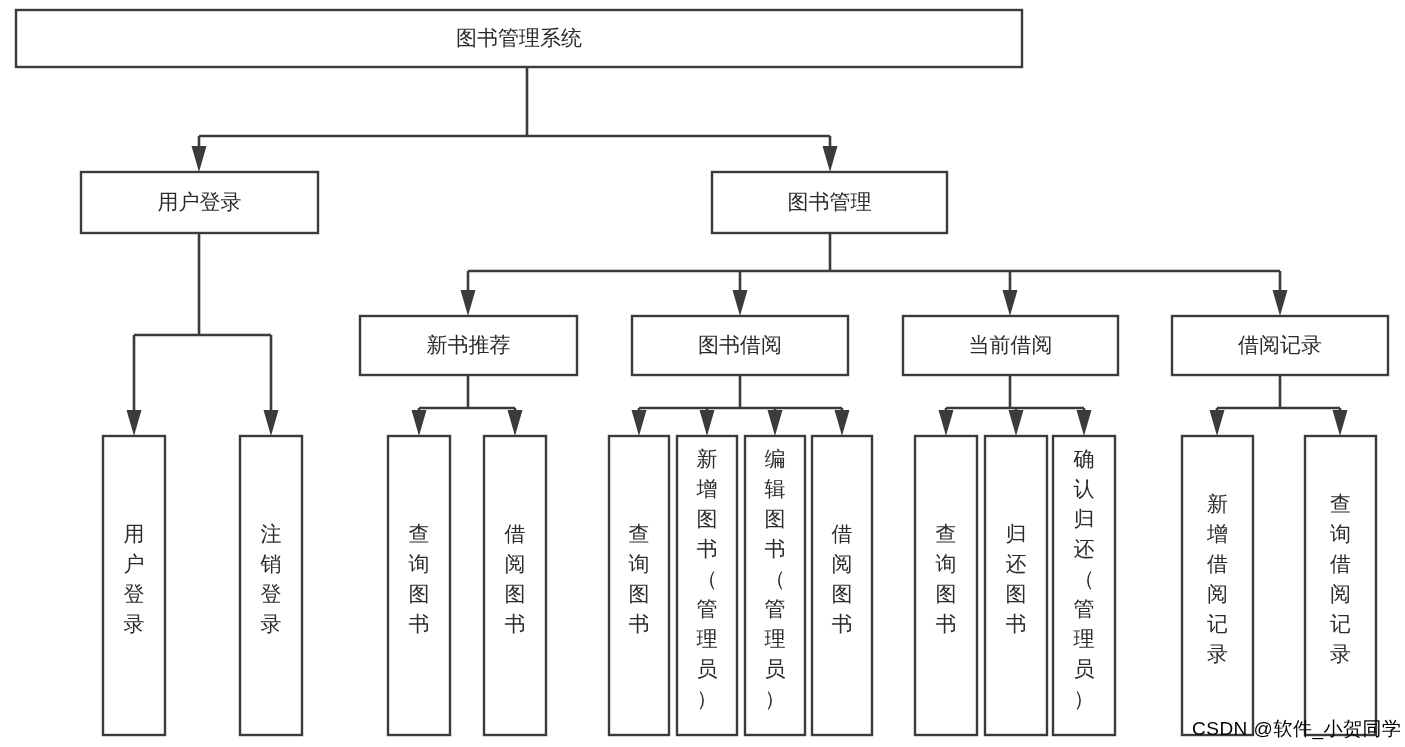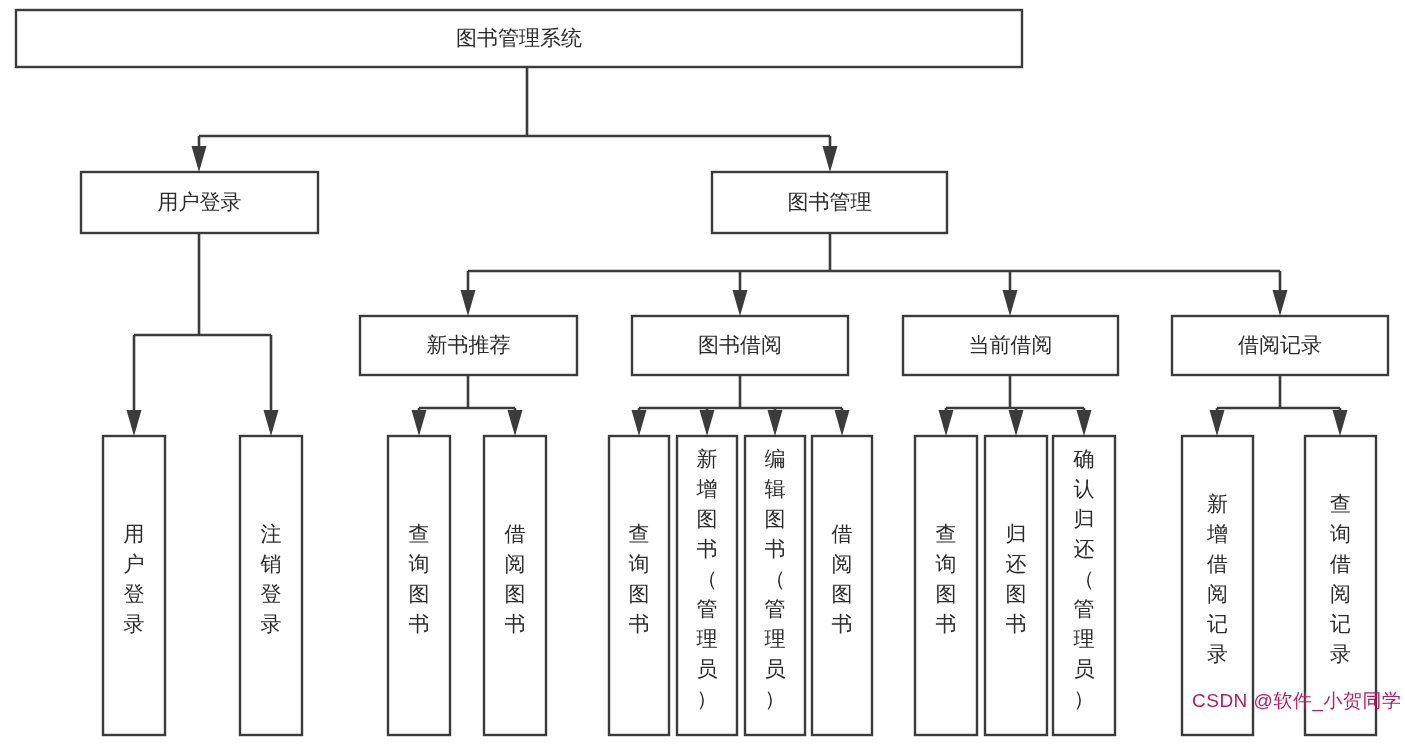--- a/index.html
+++ b/index.html
@@ -216,14 +216,14 @@
           <rect class="node-box" x="1182" y="436" width="71" height="299"></rect>
           <text class="node-label-v" x="1217.5" y="0"><tspan x="1217.5" y="510.5">新</tspan><tspan x="1217.5" y="540.5">增</tspan><tspan x="1217.5" y="570.5">借</tspan><tspan x="1217.5" y="600.5">阅</tspan><tspan x="1217.5" y="630.5">记</tspan><tspan x="1217.5" y="660.5">录</tspan></text>
         </g>
         <g>
           <rect class="node-box" x="1305" y="436" width="71" height="299"></rect>
           <text class="node-label-v" x="1340.5" y="0"><tspan x="1340.5" y="510.5">查</tspan><tspan x="1340.5" y="540.5">询</tspan><tspan x="1340.5" y="570.5">借</tspan><tspan x="1340.5" y="600.5">阅</tspan><tspan x="1340.5" y="630.5">记</tspan><tspan x="1340.5" y="660.5">录</tspan></text>
         </g>
       </g>
   </svg>
 
-  <div class="watermark-text" style="left: 1192px; top: 688px; color: #be185d;">CSDN @软件_小贺同学</div>
+  <div class="watermark-text" style="left: 1192px; top: 716px; color: #000000;">CSDN @软件_小贺同学</div>
 </div>
 
 </body></html>

